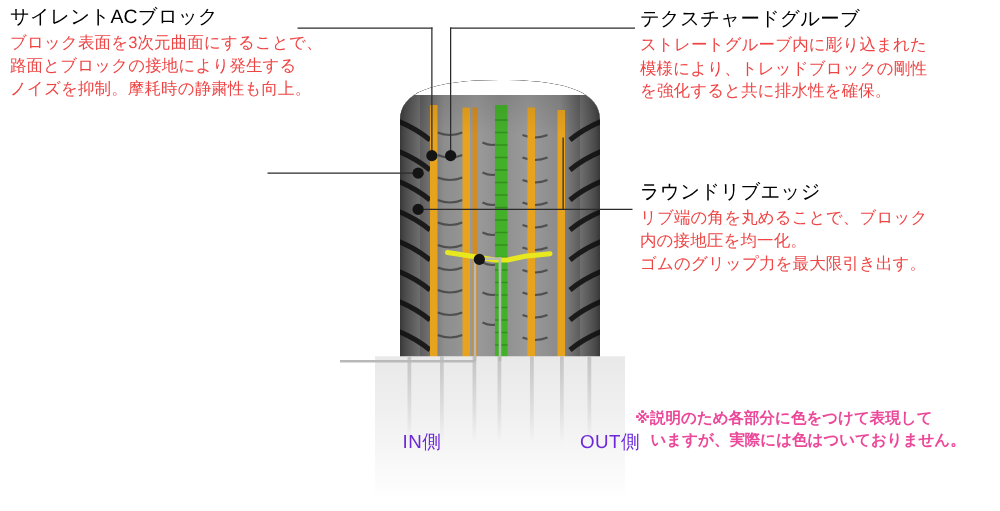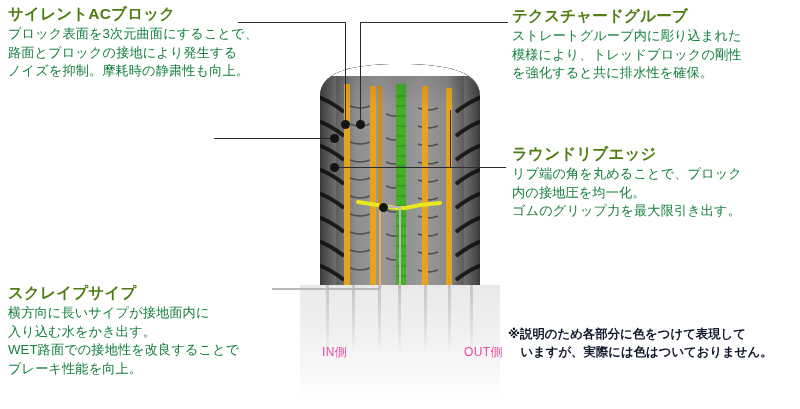--- a/index.html
+++ b/index.html
@@ -14,30 +14,30 @@
     position: relative;
     width: 800px;
     height: 409px;
     background: #ffffff;
     overflow: hidden;
   }
 
   
   .callout { position: absolute; }
   .callout .title {
-    color: #4d7c0f;
-    font-weight: bold;
+    color: #000000;
+    font-weight: normal;
     font-size: 15.5px;
     line-height: 19px;
     letter-spacing: 0.2px;
     white-space: pre-line;
     margin: 0 0 2px 0;
   }
   .callout .body {
-    color: #15803d;
+    color: #ef4444;
     font-size: 13.2px;
     line-height: 18.6px;
     letter-spacing: 0.1px;
     white-space: pre-line;
     margin: 0;
   }
 
   .left-col  { left: 8px; width: 290px; text-align: left; }
   .right-col { left: 512px; width: 286px; text-align: left; }
 
@@ -45,21 +45,21 @@
   #c-gutt      { top: 122px; }
   #c-scrape    { top: 283px; }
   #c-textured  { top: 6px; }
   #c-round     { top: 144px; }
 
   .note {
     position: absolute;
     left: 508px;
     top: 326px;
     width: 290px;
-    color: #0f172a;
+    color: #ec4899;
     font-size: 12.4px;
     line-height: 17.5px;
     white-space: pre-line;
     font-weight: bold;
   }
 
   
   .lead {
     position: absolute;
     background: #2b2b2b;
@@ -99,22 +99,22 @@
   #reflection .rline {
     position: absolute;
     top: 0;
     width: 3px;
     height: 70px;
     background: linear-gradient(to bottom, rgba(190,190,190,0.85), rgba(255,255,255,0));
   }
 
   .side-label {
     position: absolute;
-    color: #ec4899;
-    font-size: 12px;
+    color: #6d28d9;
+    font-size: 15px;
     letter-spacing: 0.4px;
   }
   #label-in  { left: 322px; top: 344px; }
   #label-out { left: 420px; top: 344px; margin-left: 44px; }
 </style>
 </head>
 <body>
 
 <div id="page">
 
@@ -286,27 +286,20 @@
   <div class="dot" style="left:379px; top:203px;"></div>
 
   <div class="callout left-col" id="c-silent">
     <p class="title">サイレントACブロック</p>
     <p class="body">ブロック表面を3次元曲面にすることで、
 路面とブロックの接地により発生する
 ノイズを抑制。摩耗時の静粛性も向上。</p>
   </div>
 
 
-  <div class="callout left-col" id="c-scrape">
-    <p class="title">スクレイプサイプ</p>
-    <p class="body">横方向に長いサイプが接地面内に
-入り込む水をかき出す。
-WET路面での接地性を改良することで
-ブレーキ性能を向上。</p>
-  </div>
 
   <div class="callout right-col" id="c-textured">
     <p class="title">テクスチャードグルーブ</p>
     <p class="body">ストレートグルーブ内に彫り込まれた
 模様により、トレッドブロックの剛性
 を強化すると共に排水性を確保。</p>
   </div>
 
   <div class="callout right-col" id="c-round">
     <p class="title">ラウンドリブエッジ</p>

